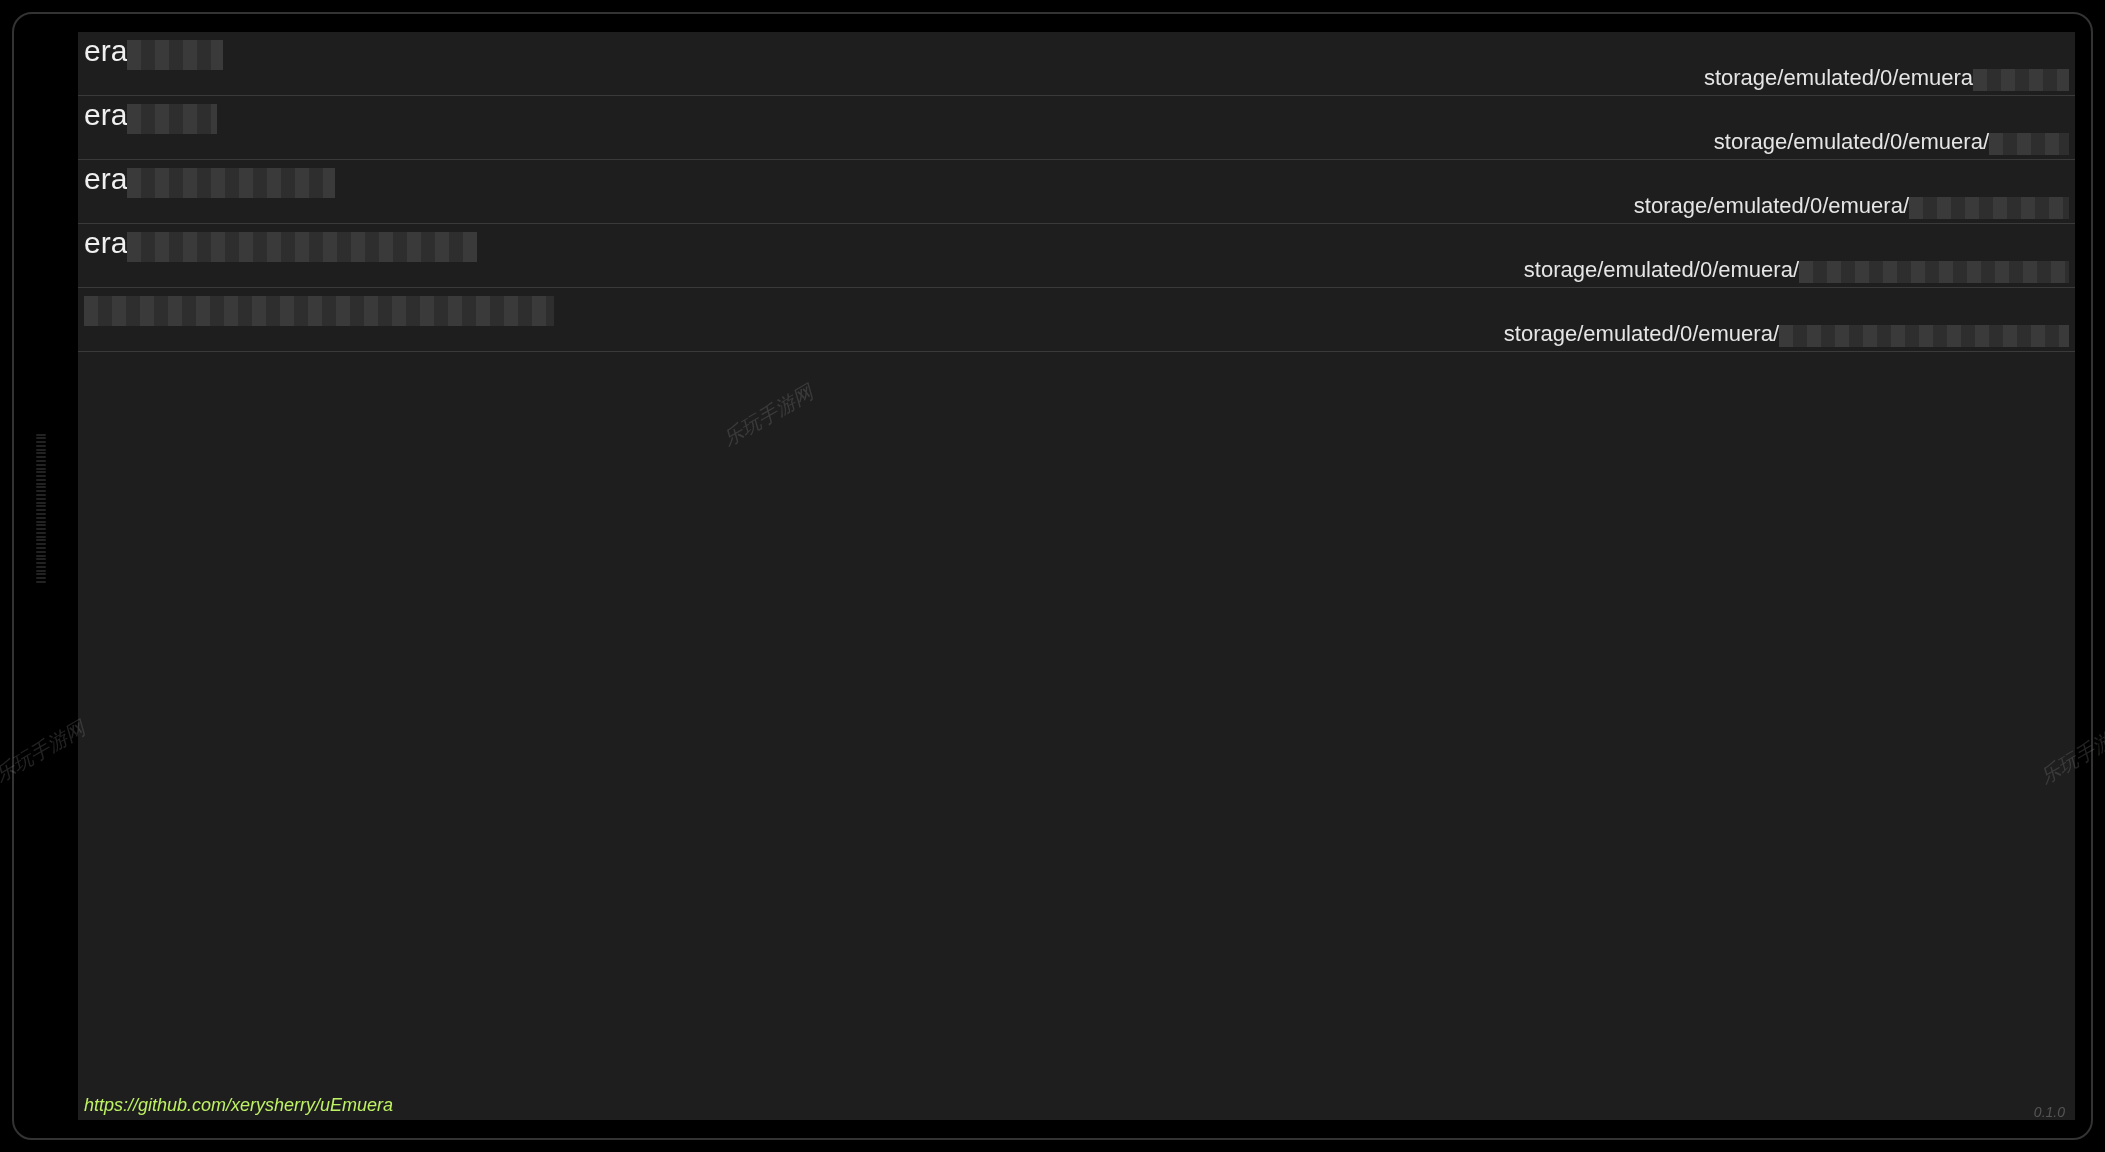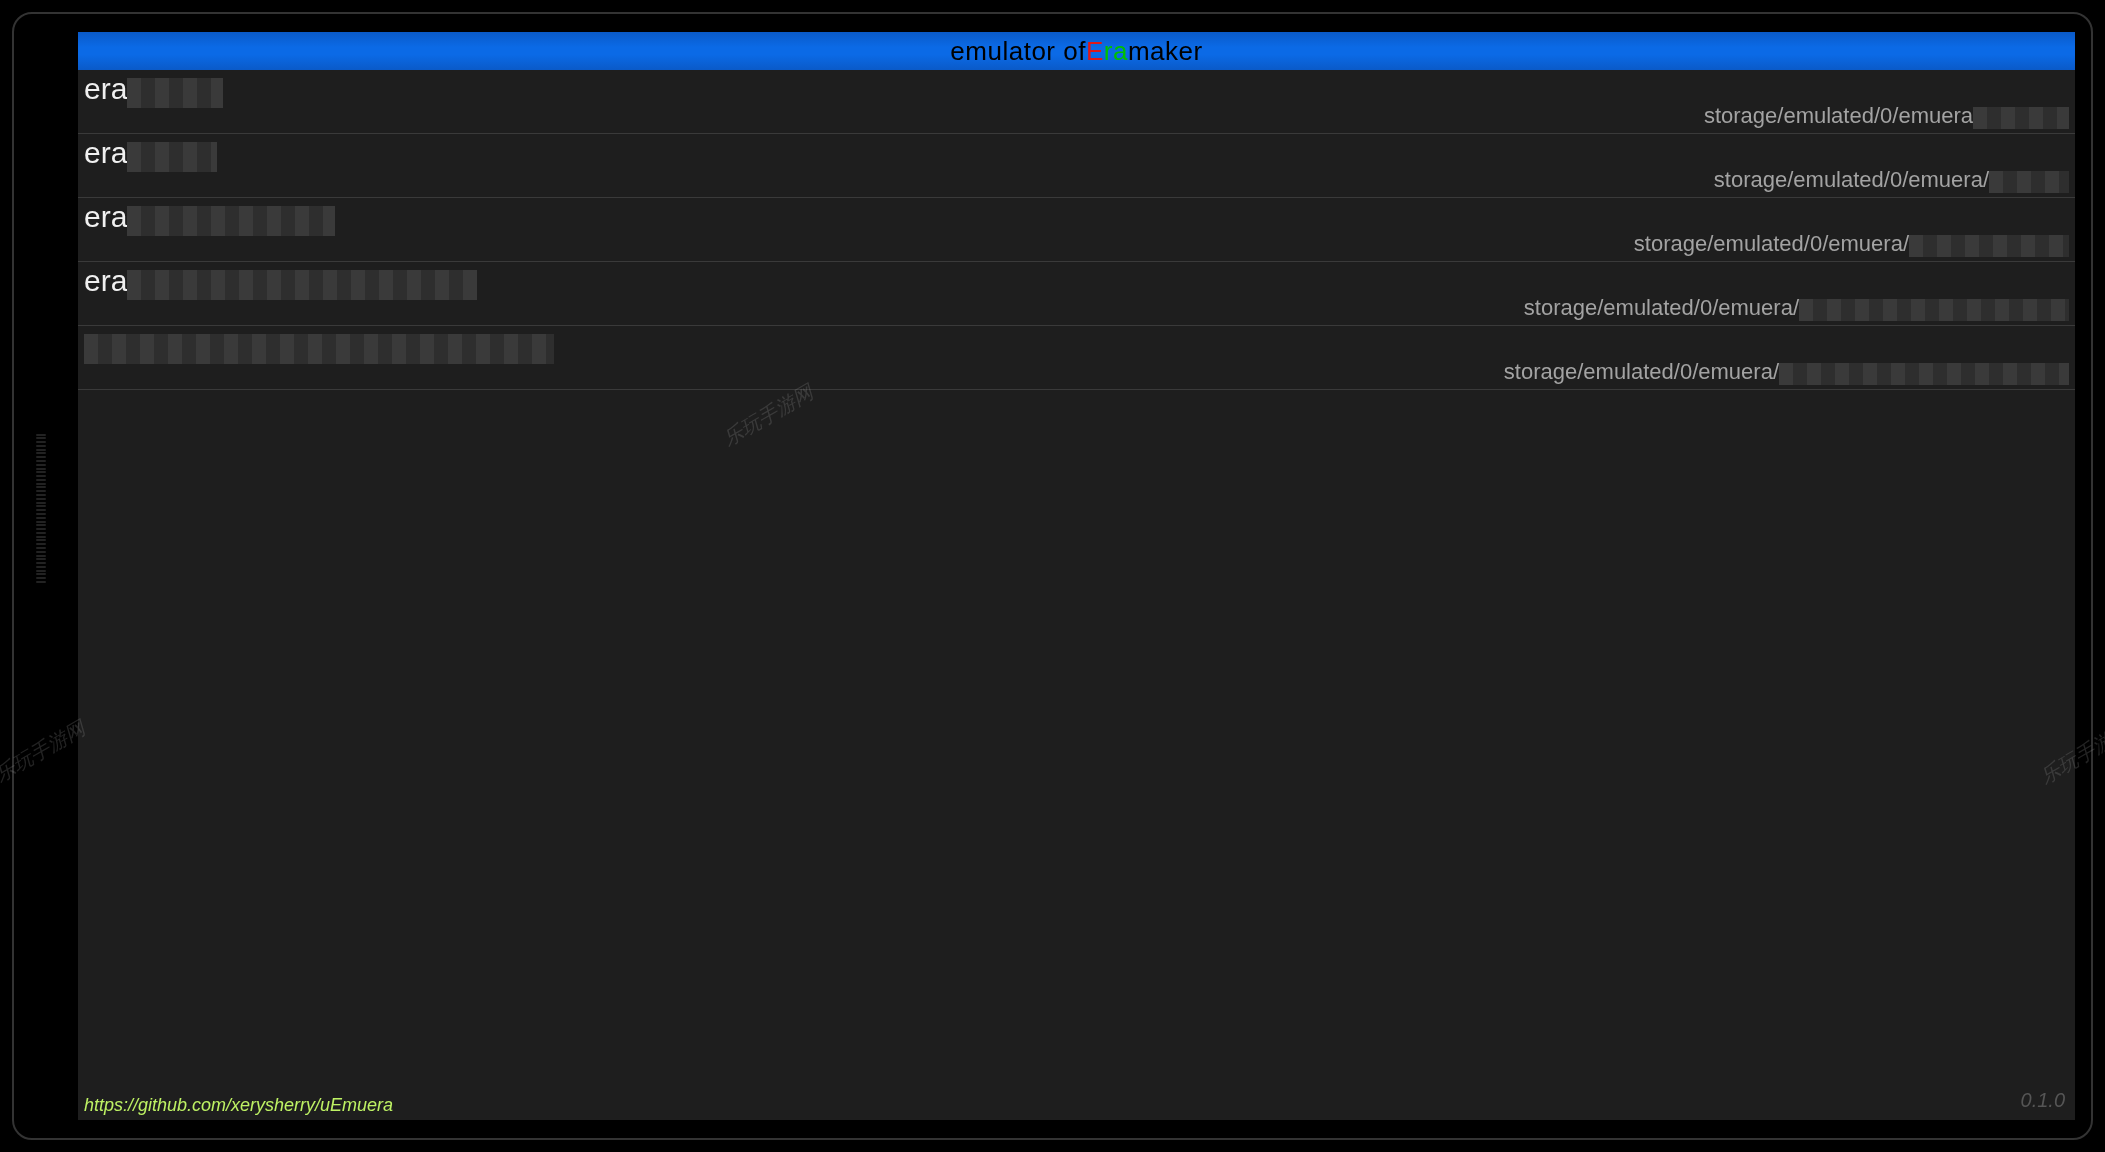--- a/index.html
+++ b/index.html
@@ -58,21 +58,21 @@
     font-size: 30px;
     color: #f0f0f0;
     line-height: 38px;
     white-space: nowrap;
   }
   .row-path {
     position: absolute;
     right: 6px;
     bottom: 4px;
     font-size: 22px;
-    color: #a3a3a3;
+    color: #e5e5e5;
     white-space: nowrap;
   }
   .pixelate {
     display: inline-block;
     vertical-align: bottom;
     height: 30px;
     background:
       repeating-linear-gradient(90deg, #3a3a3a 0 14px, #2e2e2e 14px 28px),
       repeating-linear-gradient(0deg, rgba(0,0,0,0.15) 0 14px, rgba(255,255,255,0.03) 14px 28px);
     filter: blur(0.4px);
@@ -80,22 +80,22 @@
   .pixelate.small { height: 22px; }
   .footer-left {
     position: absolute;
     left: 6px; bottom: 4px;
     font-size: 18px;
     font-style: italic;
     color: #bef264;
   }
   .footer-right {
     position: absolute;
-    right: 10px; bottom: 8px;
-    font-size: 20px;
+    right: 10px; bottom: 0;
+    font-size: 14px;
     font-style: italic;
     color: #555;
   }
   .watermark {
     position: absolute;
     font-size: 20px;
     color: rgba(160,160,160,0.22);
     transform: rotate(-30deg);
     font-style: italic;
     pointer-events: none;
@@ -145,26 +145,20 @@
       <div></div>
       <div></div>
       <div></div>
       <div></div>
       <div></div>
       <div></div>
     </div>
 
   <div class="screen">
 
-    <div class="title-bar">
-      <span>emulator of </span>
-      <span class="E">E</span>
-      <span class="ra">ra</span>
-      <span>maker</span>
-    </div>
 
     <div class="list">
         <div class="list-row">
           <div class="row-title"><span>era</span><span class="pixelate" style="width: 96px;"></span></div>
           <div class="row-path"><span>storage/emulated/0/emuera</span><span class="pixelate small" style="width: 96px;"></span></div>
         </div>
         <div class="list-row">
           <div class="row-title"><span>era</span><span class="pixelate" style="width: 90px;"></span></div>
           <div class="row-path"><span>storage/emulated/0/emuera/</span><span class="pixelate small" style="width: 80px;"></span></div>
         </div>

